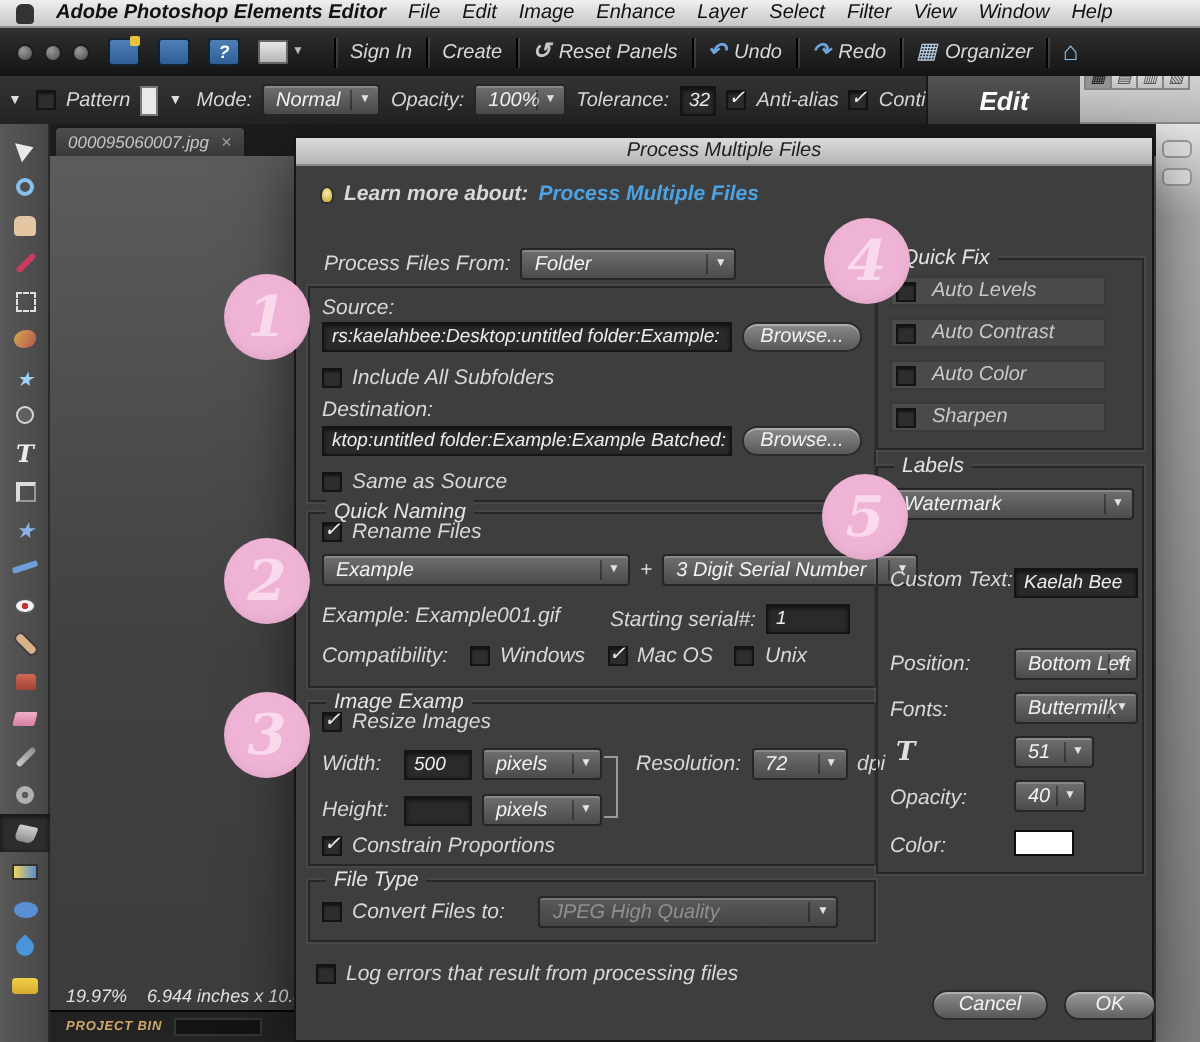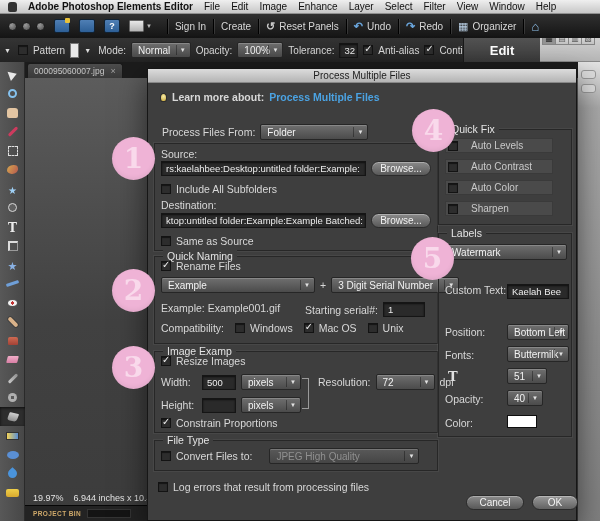--- a/index.html
+++ b/index.html
@@ -1,18 +1,18 @@
 <!DOCTYPE html>
 <html><head>
 <meta charset="utf-8">
 <style>
   html,body{margin:0;padding:0;background:#222;}
   *{box-sizing:border-box;}
   .stage{position:relative;width:600px;height:521px;overflow:hidden;
-         font-family:"Liberation Sans",sans-serif;background:#3e3e3e;}
+         font-family:"Liberation Sans",sans-serif;background:#3e3e3e;font-style:italic;}
 
   
   .menubar{position:absolute;left:0;top:0;width:600px;height:14px;z-index:6;
     background:linear-gradient(#efefef,#c7c7c7);border-bottom:1px solid #8f8f8f;
     display:flex;align-items:center;gap:11px;padding-left:8px;font-size:10px;color:#111;}
   .apple{width:9px;height:10px;background:#333;border-radius:3px 3px 2px 2px;flex:none;}
   .menubar .appname{font-weight:bold;}
 
   
   .appbar{position:absolute;left:0;top:14px;width:600px;height:24px;z-index:5;
@@ -136,21 +136,21 @@
   .link{color:#4ba3e3;font-size:10.5px;font-weight:bold;}
   .bulb{width:7px;height:9px;background:radial-gradient(circle at 50% 35%,#f5eaa4,#caa93c);
     border-radius:50% 50% 40% 40%;border:1px solid #2e2e2e;}
   .fs{position:absolute;border:1px solid #272727;box-shadow:0 0 0 1px rgba(255,255,255,.05);}
   .fs .lg{position:absolute;top:-7px;left:8px;background:#3e3e3e;padding:0 4px;
     font-size:10.5px;color:#e4e4e4;white-space:nowrap;}
   .pill{height:15px;background:linear-gradient(#8b8b8b,#585858);border:1px solid #2b2b2b;border-radius:8px;
     color:#f2f2f2;font-size:10px;display:flex;align-items:center;justify-content:center;
     box-shadow:inset 0 1px 0 rgba(255,255,255,.3);white-space:nowrap;}
   .qstrip{position:absolute;left:6px;width:108px;height:15px;background:#4a4a4a;border:1px solid #3a3a3a;
-    display:flex;align-items:center;gap:13px;padding-left:2px;}
+    display:flex;align-items:center;gap:8px;padding-left:2px;}
   .qstrip .lbl{font-size:10px;color:#c9c9c9;}
   .linkbracket{position:absolute;width:7px;height:31px;border:1px solid #9a9a9a;border-left:none;}
   .tglyph::before{content:"T";font-family:"DejaVu Serif",serif;font-weight:bold;font-size:13px;color:#e0e0e0;}
   .colorswatch{width:30px;height:13px;background:#ffffff;border:1px solid #0e0e0e;}
   .dlgbtn{position:absolute;height:15px;}
 
   
   .circle{position:absolute;width:43px;height:43px;border-radius:50%;z-index:30;
     background:#efb3d6;color:#f9d9eb;display:flex;align-items:center;justify-content:center;
     font-family:"DejaVu Serif",serif;font-weight:bold;font-size:28px;
@@ -451,21 +451,21 @@
         <span class="lbl" style="width:36px">Width:</span>
         <span class="inputbox" style="width:34px">
             <span>500</span>
           </span>
         <span class="dd" style="width:60px">
             <span>pixels</span>
           </span>
       </div>
       <div class="r" style="left:163px;top:22px">
         <span class="lbl">Resolution:</span>
-        <span class="dd" style="width:59px">
+        <span class="dd" style="width:48px">
             <span>72</span>
           </span>
         <span class="lbl">dpi</span>
       </div>
       <span class="linkbracket" style="left:147px;top:26px"></span>
       <div class="r" style="left:6px;top:45px">
         <span class="lbl" style="width:36px">Height:</span>
         <span class="inputbox" style="width:34px">
             <span></span>
           </span>

